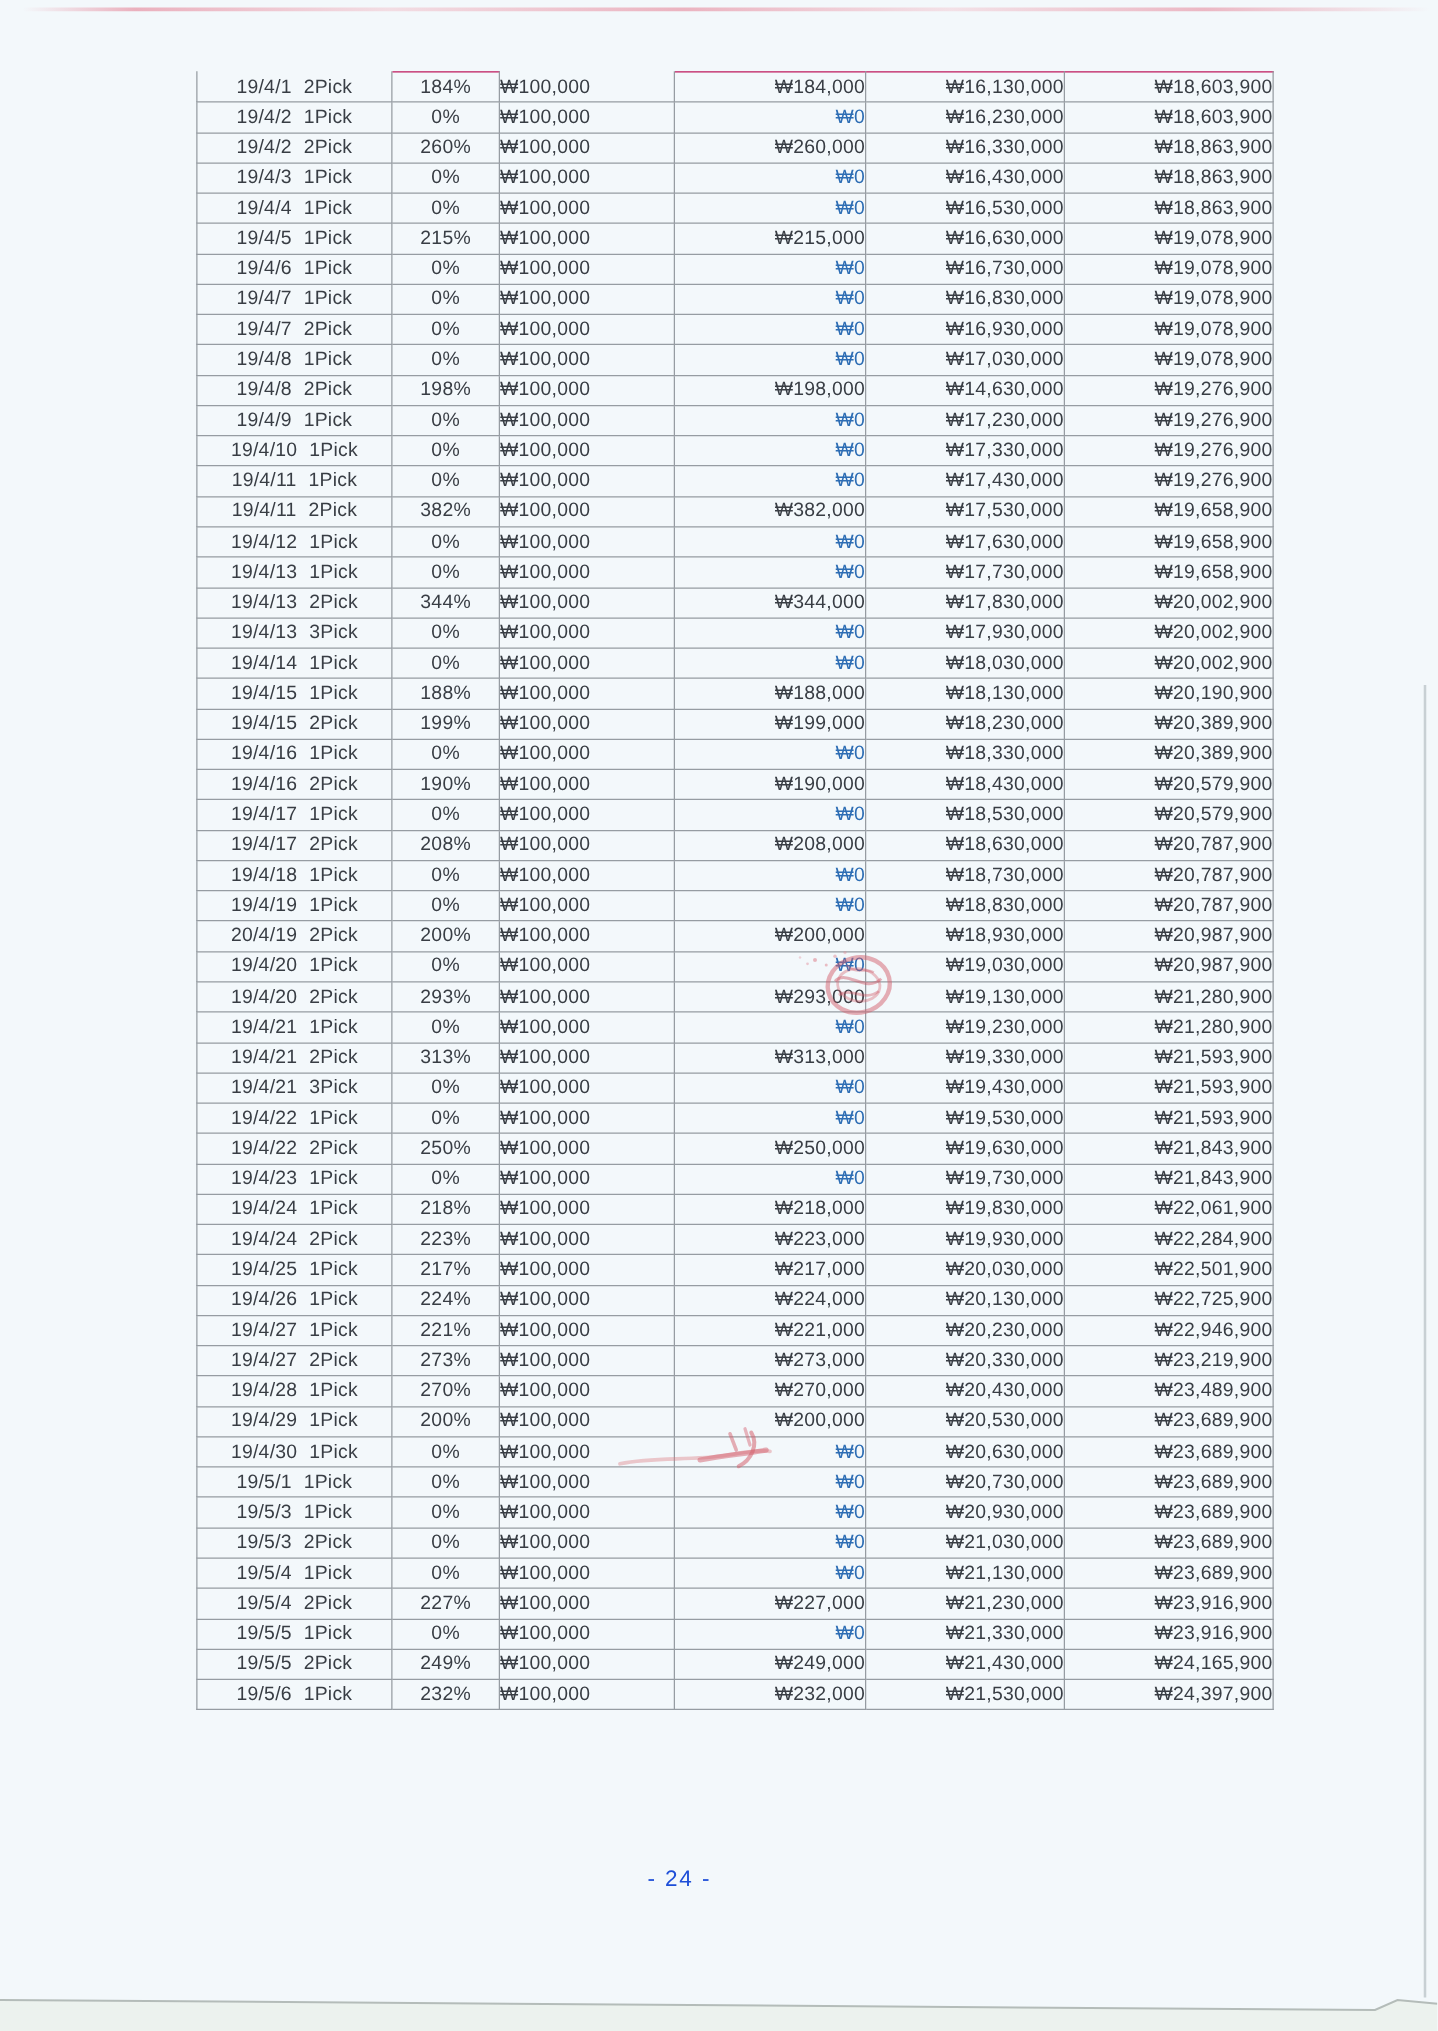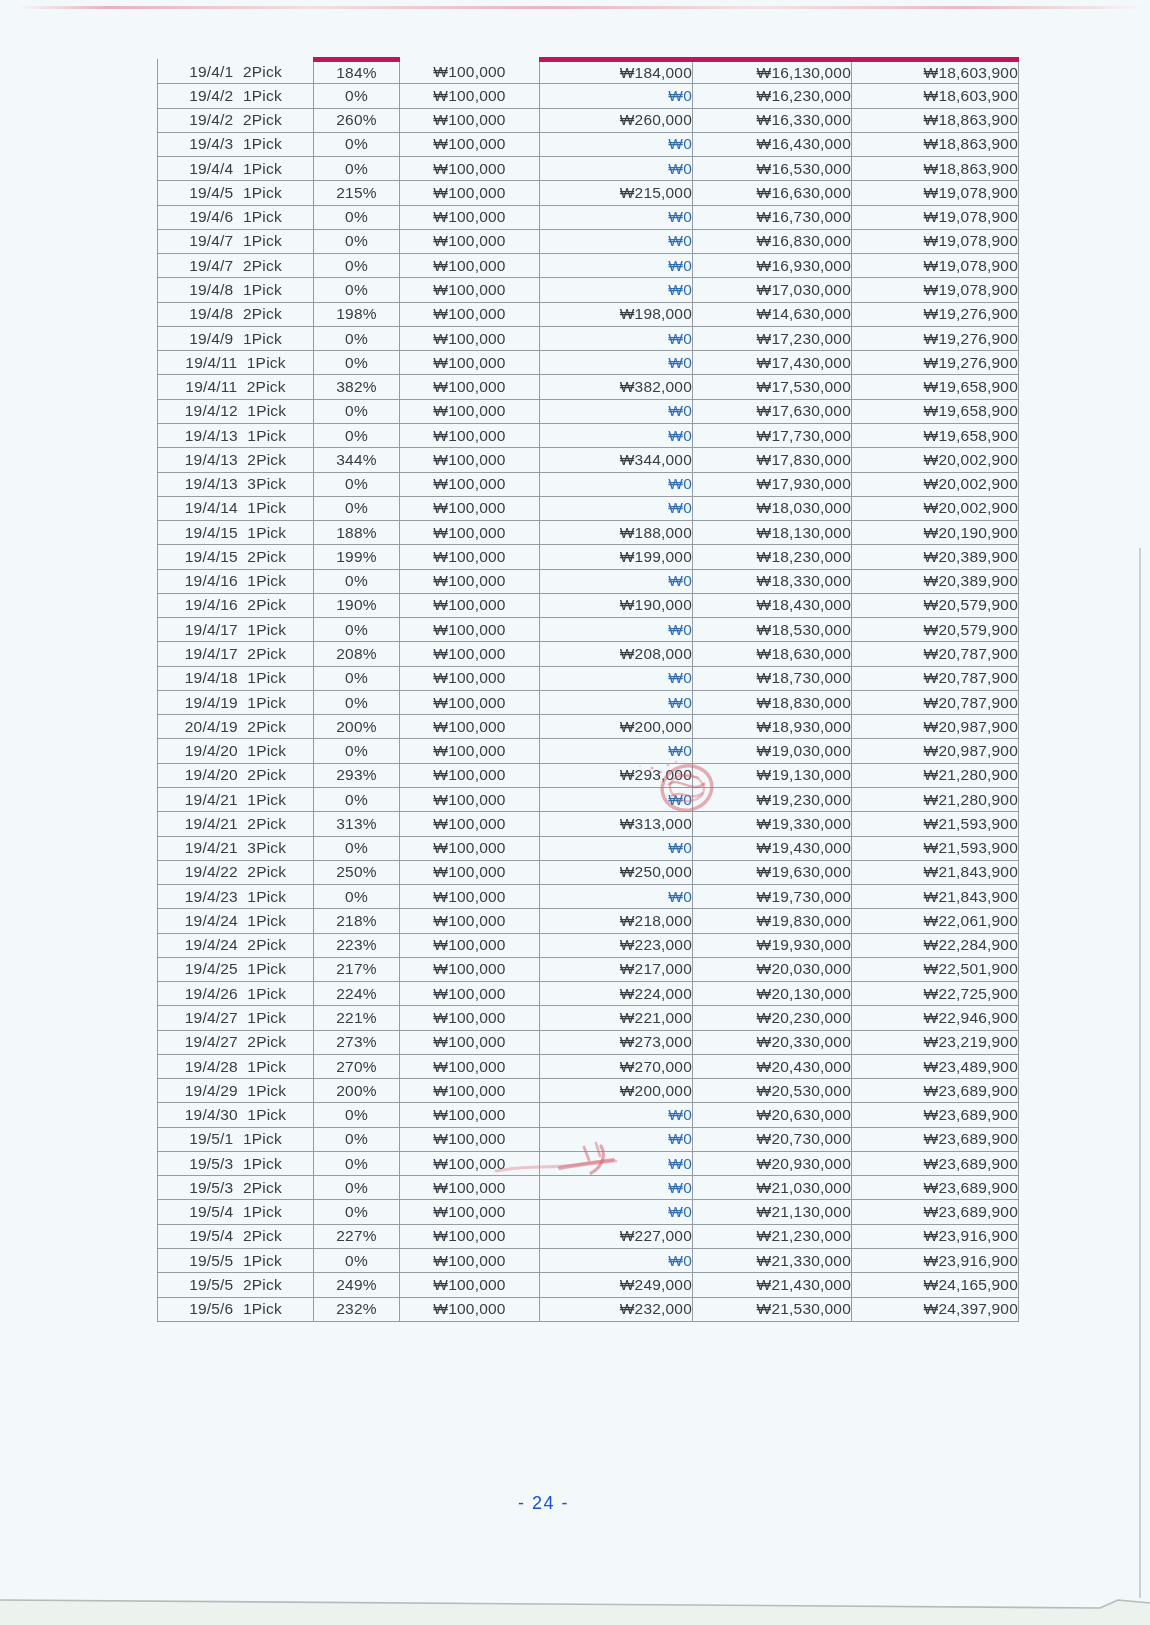--- a/index.html
+++ b/index.html
@@ -16,26 +16,26 @@
     border-collapse:collapse;table-layout:fixed;width:861px;
   }
   table.results td{
     border:1px solid #969ca2;
     height:24.28px;box-sizing:border-box;
     font-size:15.5px;color:#383d44;
     padding:0;white-space:nowrap;overflow:visible;
     letter-spacing:.2px;
   }
   
-  table.results tr:first-child td{border-top:5px solid #be185d;}
+  table.results tr:first-child td{border-top:1px solid #be185d;}
   table.results tr:first-child td.c1,
   table.results tr:first-child td.c3{border-top:1px solid rgba(0,0,0,0);}
   td.c1{text-align:center;word-spacing:5px;}
   td.c2{text-align:center;}
-  td.c3{text-align:center;padding-right:14px;margin-top:32px;}
+  td.c3{text-align:left;padding-right:14px;margin-top:32px;}
   td.c4{text-align:right;padding-right:12px;color:#c82e44;}
   td.c4.zero{color:#2d6db4;}
   td.c5{text-align:right;padding-right:9px;}
   td.c6{text-align:right;padding-right:11px;margin-top:23px;}
 
   
   .page-number{
     position:absolute;top:1493px;left:2px;width:1083px;
     text-align:center;font-size:18px;color:#1d4ed8;letter-spacing:1.5px;
   }
@@ -164,20 +164,28 @@
         </tr>
         <tr>
           <td class="c1">19/4/9 1Pick</td>
           <td class="c2">0%</td>
           <td class="c3">₩100,000</td>
           <td class="c4 zero">₩0</td>
           <td class="c5">₩17,230,000</td>
           <td class="c6">₩19,276,900</td>
         </tr>
         <tr>
+          <td class="c1">19/4/10 1Pick</td>
+          <td class="c2">0%</td>
+          <td class="c3">₩100,000</td>
+          <td class="c4 zero">₩0</td>
+          <td class="c5">₩17,330,000</td>
+          <td class="c6">₩19,276,900</td>
+        </tr>
+        <tr>
           <td class="c1">19/4/11 1Pick</td>
           <td class="c2">0%</td>
           <td class="c3">₩100,000</td>
           <td class="c4 zero">₩0</td>
           <td class="c5">₩17,430,000</td>
           <td class="c6">₩19,276,900</td>
         </tr>
         <tr>
           <td class="c1">19/4/11 2Pick</td>
           <td class="c2">382%</td>
@@ -329,20 +337,28 @@
           <td class="c4">₩313,000</td>
           <td class="c5">₩19,330,000</td>
           <td class="c6">₩21,593,900</td>
         </tr>
         <tr>
           <td class="c1">19/4/21 3Pick</td>
           <td class="c2">0%</td>
           <td class="c3">₩100,000</td>
           <td class="c4 zero">₩0</td>
           <td class="c5">₩19,430,000</td>
+          <td class="c6">₩21,593,900</td>
+        </tr>
+        <tr>
+          <td class="c1">19/4/22 1Pick</td>
+          <td class="c2">0%</td>
+          <td class="c3">₩100,000</td>
+          <td class="c4 zero">₩0</td>
+          <td class="c5">₩19,530,000</td>
           <td class="c6">₩21,593,900</td>
         </tr>
         <tr>
           <td class="c1">19/4/22 2Pick</td>
           <td class="c2">250%</td>
           <td class="c3">₩100,000</td>
           <td class="c4">₩250,000</td>
           <td class="c5">₩19,630,000</td>
           <td class="c6">₩21,843,900</td>
         </tr>

